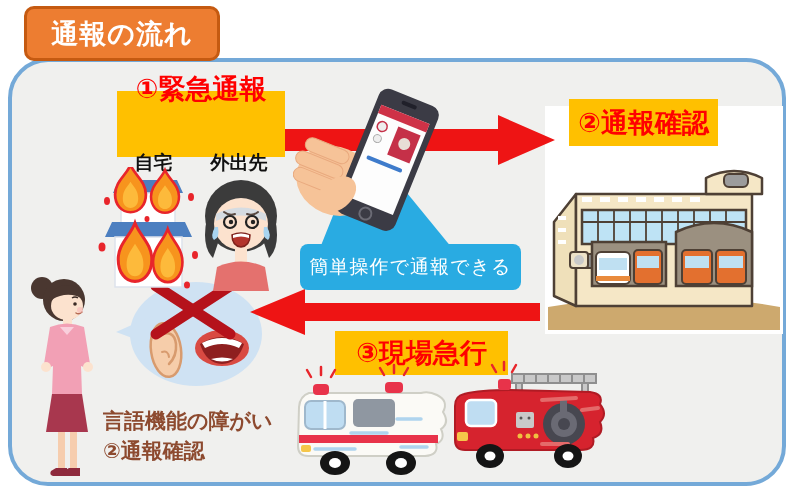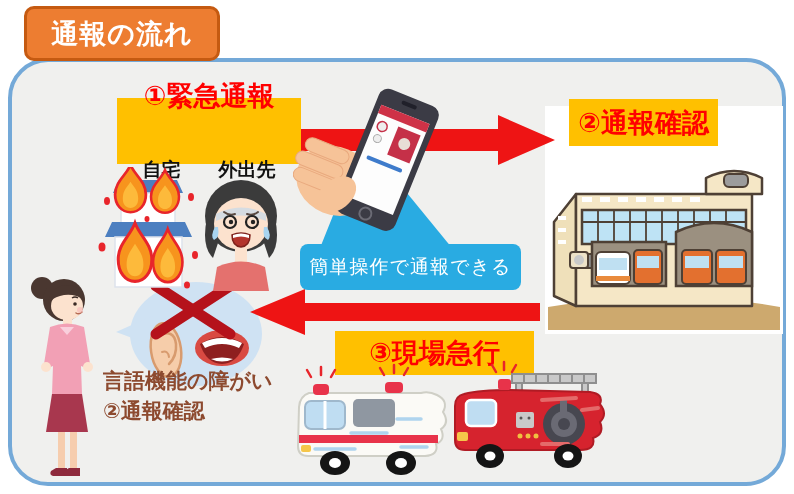--- a/index.html
+++ b/index.html
@@ -10,32 +10,32 @@
     background:var(--frame-bg,#F0F0EE);z-index:1;}
 
   .title-box{position:absolute;left:24px;top:6px;width:196px;height:55px;z-index:10;
     background:var(--title-bg,#ED7D31);border:3px solid var(--title-border,#C55A11);
     border-radius:10px;display:flex;align-items:center;justify-content:center;
     color:#fff;font-size:27px;font-weight:600;letter-spacing:1px;box-sizing:border-box;}
 
   .step{position:absolute;background:var(--label-bg,#FFC000);display:flex;flex-direction:column;
     align-items:center;justify-content:center;z-index:5;box-sizing:border-box;}
   .step .main{color:var(--label-text,#FF0000);font-weight:bold;font-size:27px;line-height:1.1;white-space:nowrap;}
-  .step1{left:117px;top:98px;width:184px;height:66px;gap:47px;}
+  .step1{left:117px;top:91px;width:168px;height:66px;gap:47px;}
   .step1 .sub{display:flex;gap:38px;color:#111;font-size:19px;font-weight:700;line-height:1.2;}
   .step2{left:569px;top:99px;width:149px;height:47px;}
-  .step3{left:335px;top:331px;width:199px;height:44px;}
+  .step3{left:335px;top:331px;width:173px;height:44px;}
 
   .station-bg{position:absolute;left:545px;top:106px;width:238px;height:228px;background:#fff;z-index:2;}
 
   .callout{position:absolute;left:300px;top:244px;width:221px;height:46px;z-index:7;
     background:var(--callout-bg,#29ABE2);border-radius:8px;color:#fff;
     display:flex;align-items:center;justify-content:center;font-size:19px;letter-spacing:1px;white-space:nowrap;}
 
-  .notes{position:absolute;left:103px;top:366px;z-index:5;
+  .notes{position:absolute;left:103px;top:406px;z-index:5;
     color:var(--note-text,#8D4A2F);font-weight:bold;font-size:21px;line-height:1.45;white-space:nowrap;}
 
   .abs{position:absolute;}
   .arrow-right{left:285px;top:112px;z-index:4;}
   .arrow-left{left:248px;top:284px;z-index:4;}
   .house{left:97px;top:167px;z-index:5;}
   .pwoman{left:197px;top:174px;z-index:5;}
   .tail{left:310px;top:160px;z-index:6;}
   .phone{left:293px;top:80px;z-index:8;}
   .station{left:548px;top:158px;z-index:3;}

